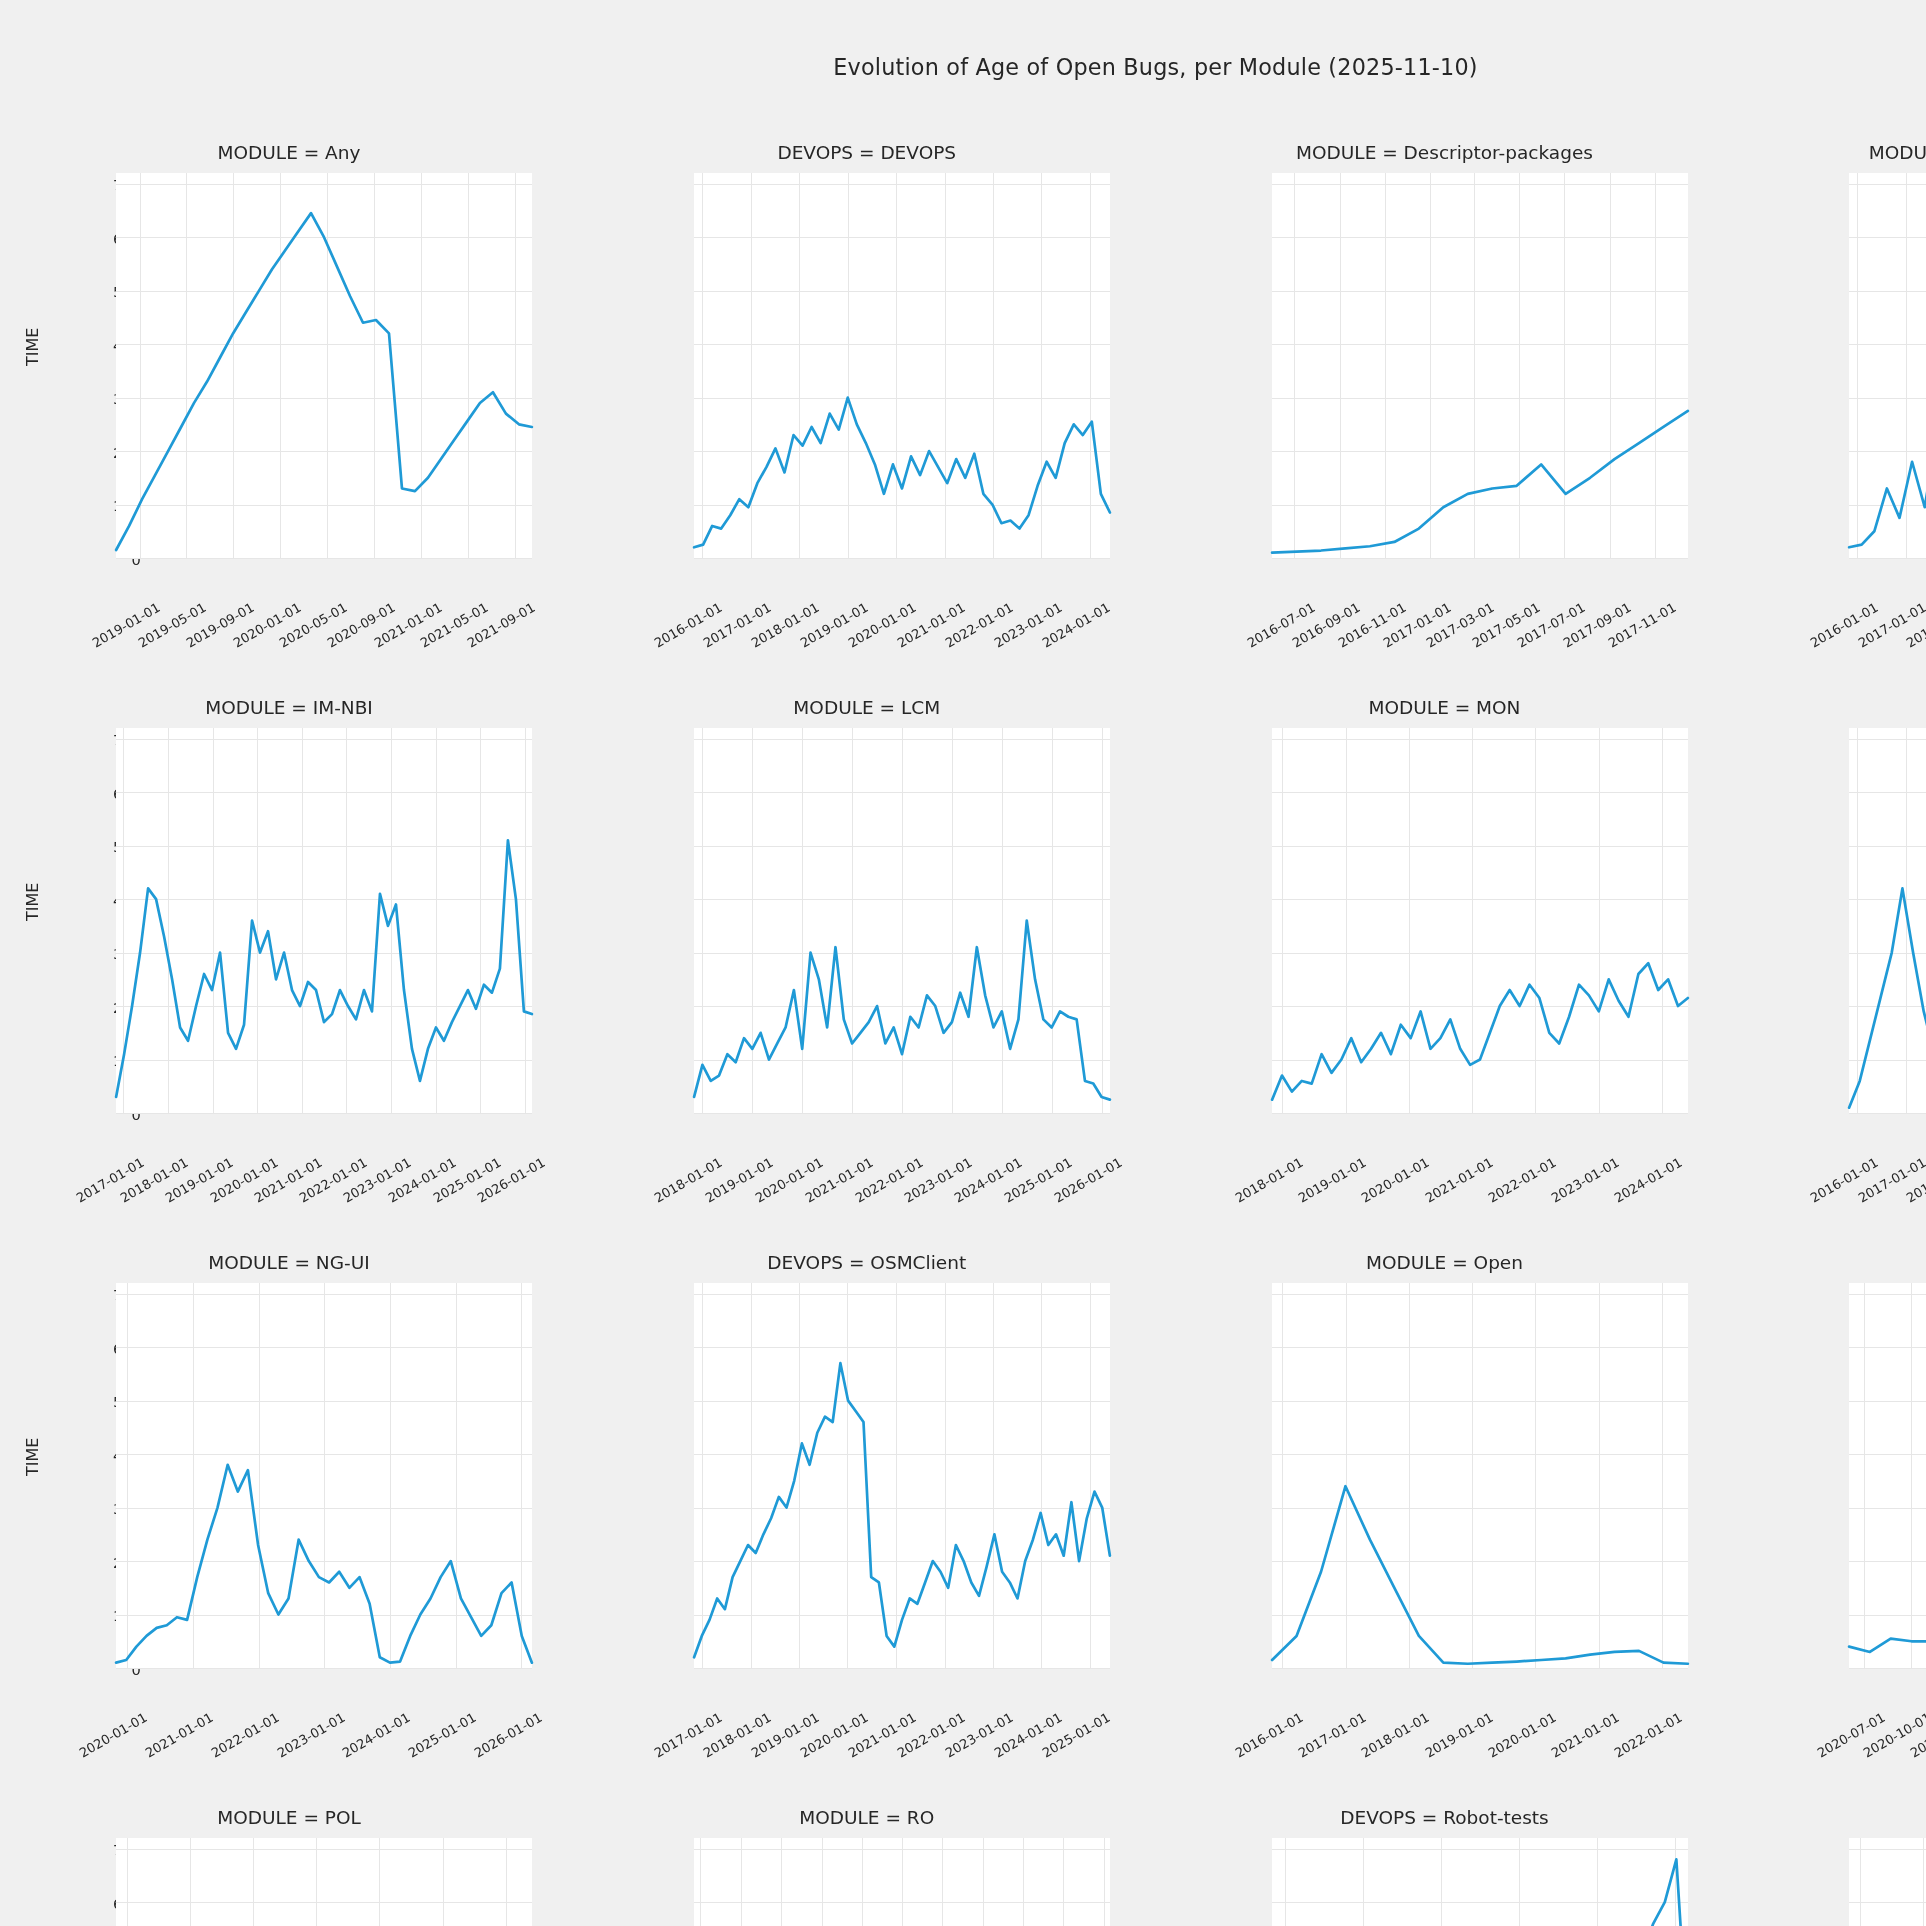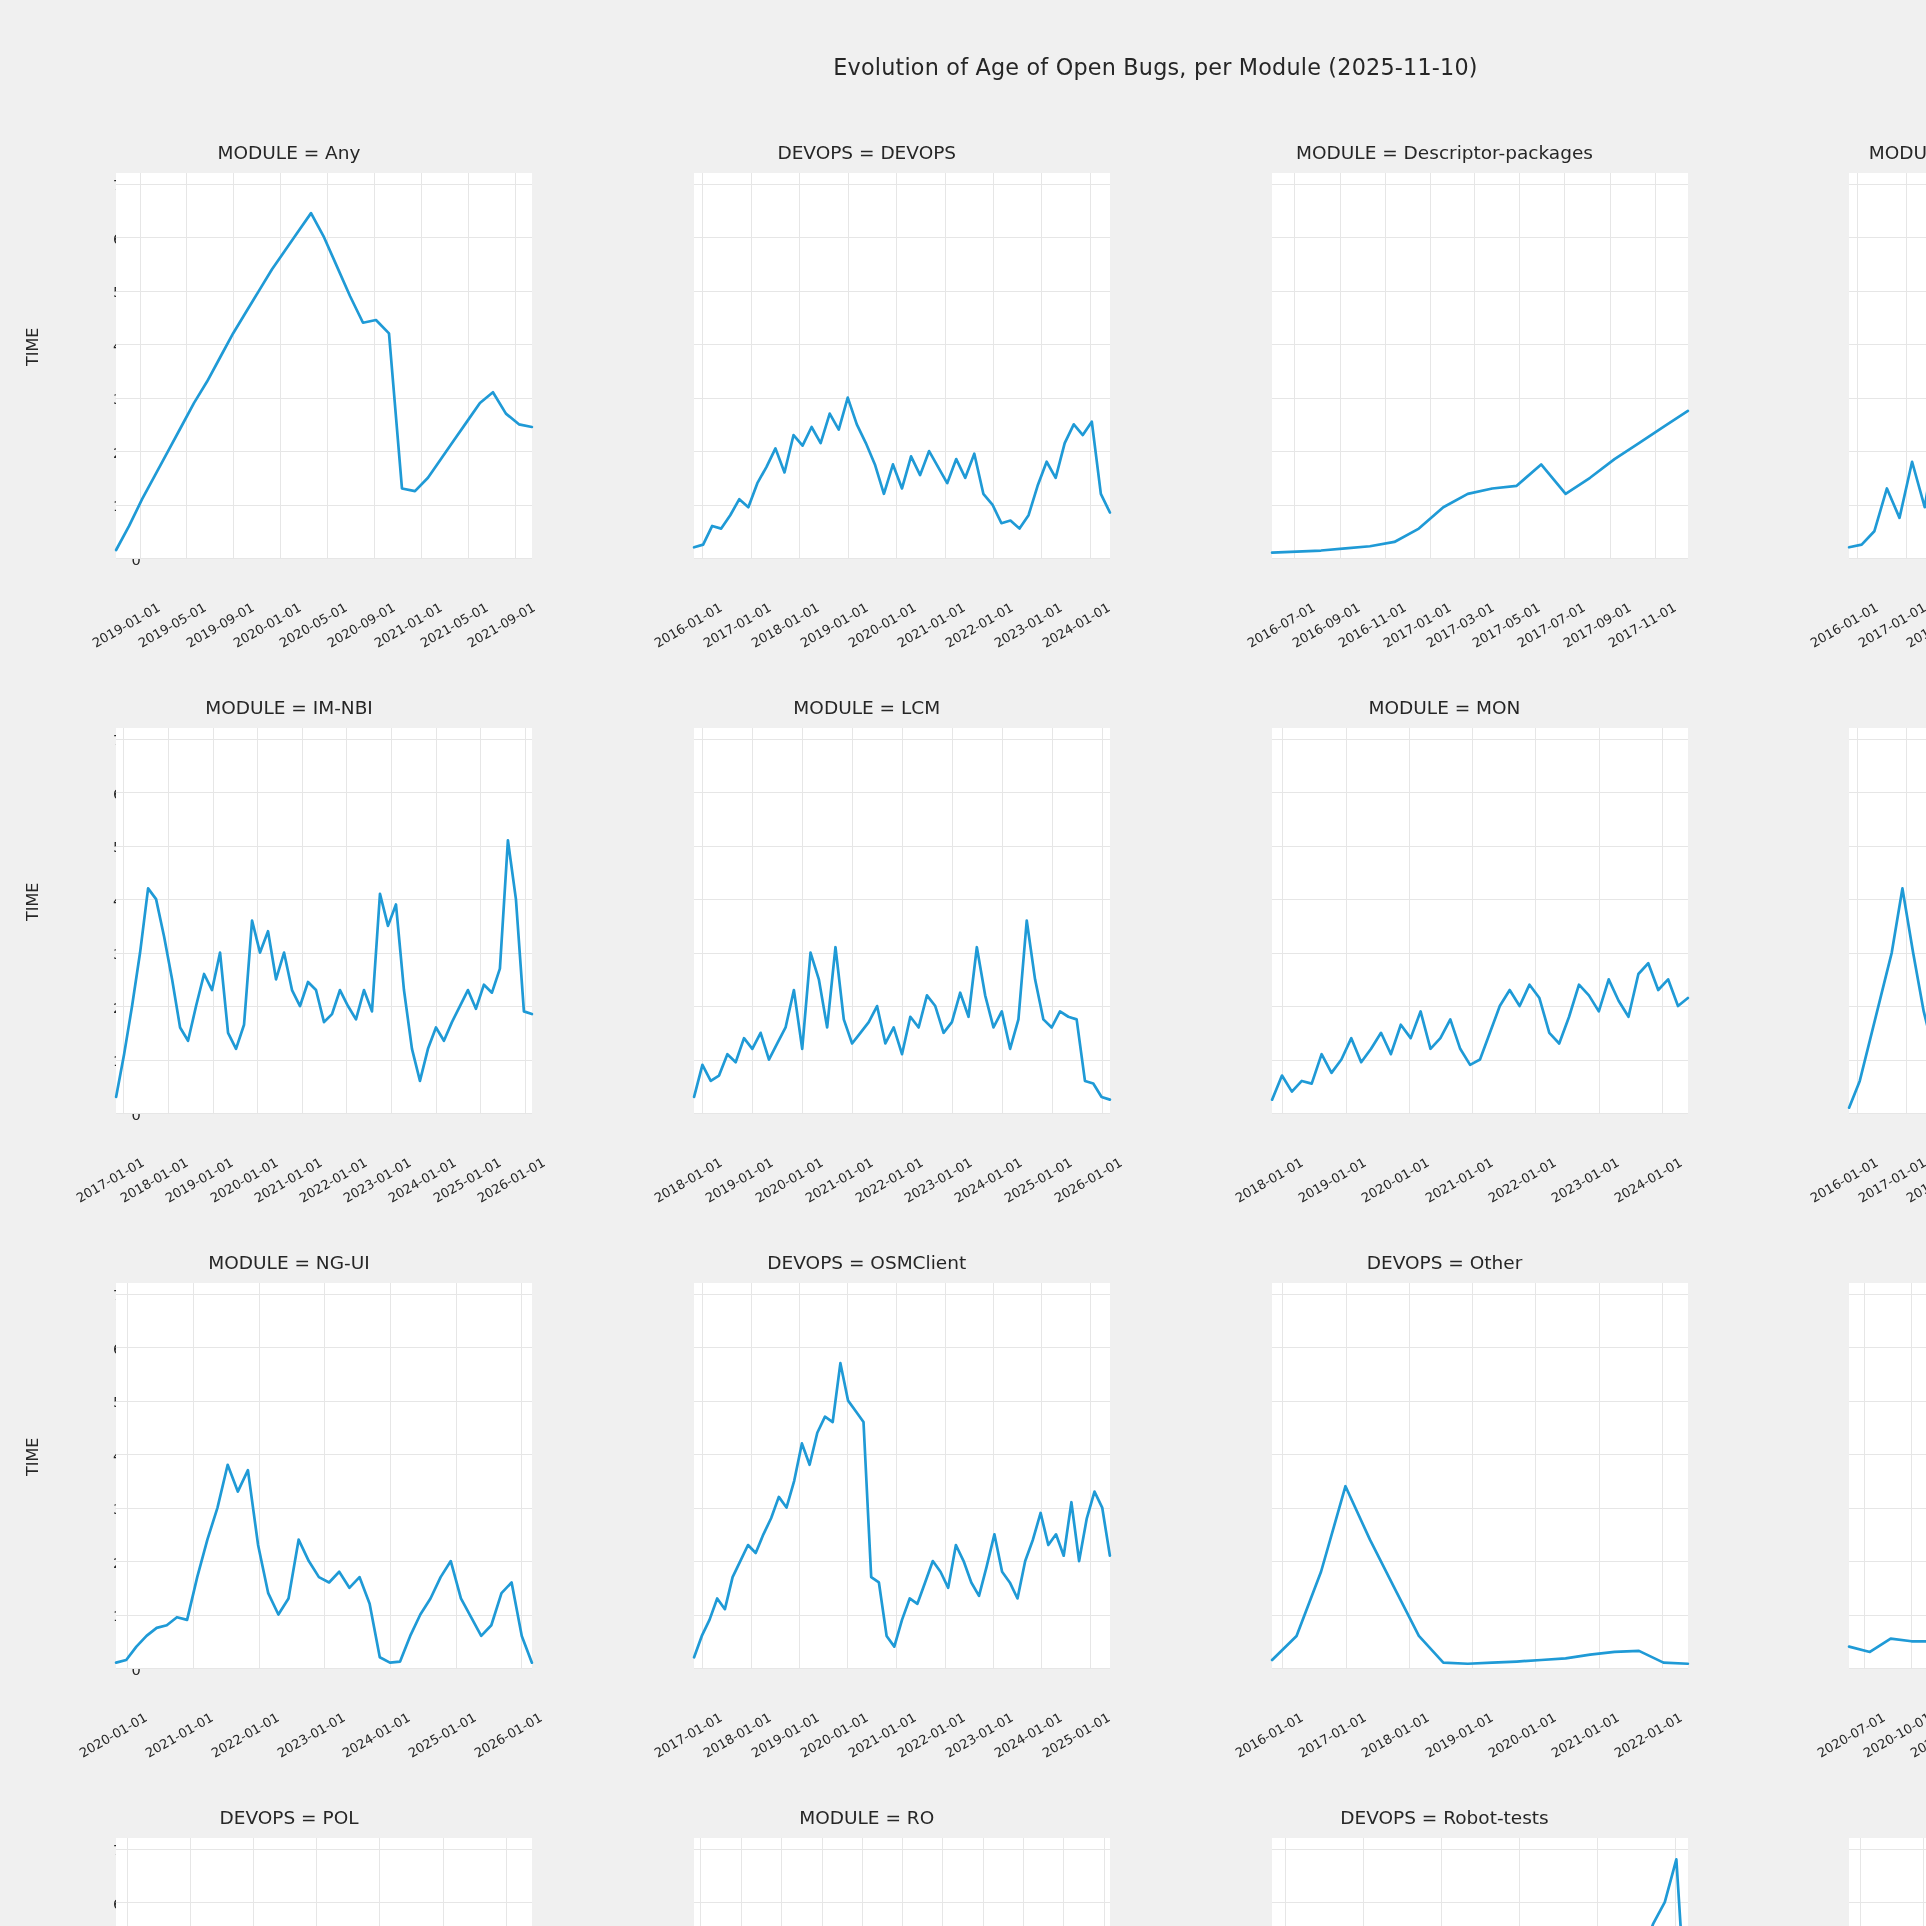--- a/index.html
+++ b/index.html
@@ -477,21 +477,21 @@
             <div class="gridline-v" style="left: 251px;"></div>
             <div class="gridline-v" style="left: 299px;"></div>
             <div class="gridline-v" style="left: 347px;"></div>
             <div class="gridline-v" style="left: 396px;"></div>
             <svg class="series" width="416" height="385" viewBox="0 0 1080 1000">
               <polyline points="0.0,972.2 20.0,916.7 40.0,875.0 60.0,819.4 80.0,847.2 100.0,763.9 120.0,722.2 140.0,680.6 160.0,701.4 180.0,652.8 200.0,611.1 220.0,555.6 240.0,583.3 260.0,513.9 280.0,416.7 300.0,472.2 320.0,388.9 340.0,347.2 360.0,361.1 380.0,208.3 400.0,305.6 420.0,333.3 440.0,361.1 460.0,763.9 480.0,777.8 500.0,916.7 520.0,944.4 540.0,875.0 560.0,819.4 580.0,833.3 600.0,777.8 620.0,722.2 640.0,750.0 660.0,791.7 680.0,680.6 700.0,722.2 720.0,777.8 740.0,812.5 760.0,736.1 780.0,652.8 800.0,750.0 820.0,777.8 840.0,819.4 860.0,722.2 880.0,666.7 900.0,597.2 920.0,680.6 940.0,652.8 960.0,708.3 980.0,569.4 1000.0,722.2 1020.0,611.1 1040.0,541.7 1060.0,583.3 1080.0,708.3" fill="none" stroke="#1f9ad6" stroke-width="7" stroke-linejoin="round" stroke-linecap="round"></polyline>
             </svg>
           </div>
         </div>
         <div class="cell">
-          <div class="facet-title">DEVOPS = Other</div>
+          <div class="facet-title">MODULE = Open</div>
           <div class="xtick-wrap">
             <div class="xtick" style="left: 16px;">2016-01-01</div>
             <div class="xtick" style="left: 79px;">2017-01-01</div>
             <div class="xtick" style="left: 142px;">2018-01-01</div>
             <div class="xtick" style="left: 206px;">2019-01-01</div>
             <div class="xtick" style="left: 269px;">2020-01-01</div>
             <div class="xtick" style="left: 332px;">2021-01-01</div>
             <div class="xtick" style="left: 395px;">2022-01-01</div>
           </div>
           <div class="plot">
@@ -534,21 +534,21 @@
             <div class="gridline-v" style="left: 15px;"></div>
             <div class="gridline-v" style="left: 62px;"></div>
             <svg class="series" width="416" height="385" viewBox="0 0 1080 1000">
               <polyline points="0.0,944.4 54.0,958.3 108.0,923.6 162.0,930.6 216.0,930.6 270.0,923.6 324.0,861.1 378.0,777.8 432.0,694.4 486.0,638.9 540.0,583.3 594.0,527.8 648.0,472.2 702.0,416.7 756.0,375.0 810.0,652.8 864.0,250.0 918.0,236.1 972.0,194.4 1026.0,166.7 1080.0,118.1" fill="none" stroke="#1f9ad6" stroke-width="7" stroke-linejoin="round" stroke-linecap="round"></polyline>
             </svg>
           </div>
         </div>
       </div>
       <div class="row">
         <div class="cell">
-          <div class="facet-title">DEVOPS = POL</div>
+          <div class="facet-title">MODULE = POL</div>
           <div class="ytick-label" style="top: 107px;">600</div>
           <div class="ytick-label" style="top: 53px;">700</div>
           <div class="plot">
             <div class="gridline-h" style="top: 64px;"></div>
             <div class="gridline-h" style="top: 10.7px;"></div>
             <div class="gridline-v" style="left: 10.6px;"></div>
             <div class="gridline-v" style="left: 74px;"></div>
             <div class="gridline-v" style="left: 137px;"></div>
             <div class="gridline-v" style="left: 200px;"></div>
             <div class="gridline-v" style="left: 263px;"></div>

